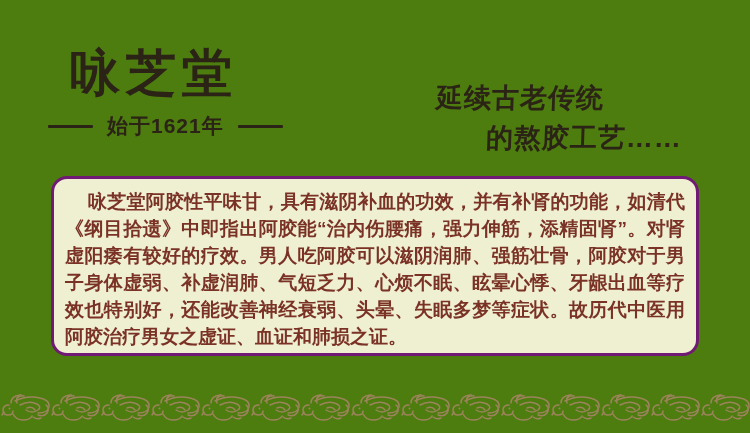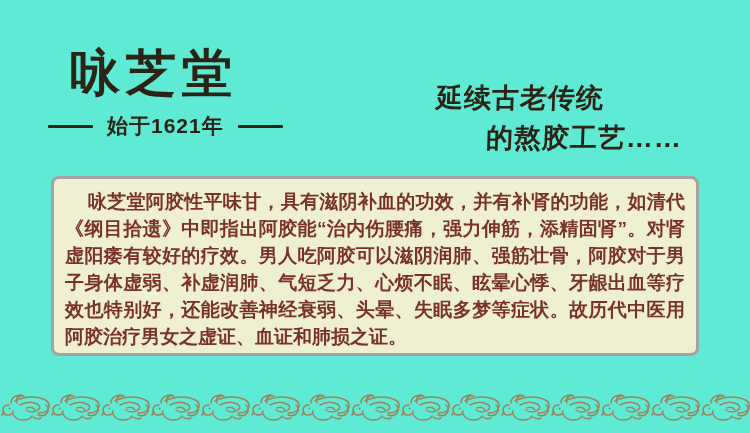--- a/index.html
+++ b/index.html
@@ -1,19 +1,19 @@
 <!DOCTYPE html>
 <html><head>
 <meta charset="utf-8">
 <style>
   html,body{margin:0;padding:0;}
   .canvas{
     position:relative;
     width:750px;height:433px;
-    background:#5eead4;
+    background:#4d7c0f;
     overflow:hidden;
     font-family:"Liberation Sans", sans-serif;
   }
   
   .brand-name{
     position:absolute;left:70px;top:46px;
     font-size:50px;font-weight:900;line-height:1.1;
     color:#2b2315;letter-spacing:6px;
   }
   .brand-since{
@@ -27,21 +27,21 @@
     position:absolute;
     font-size:27px;font-weight:900;color:#2b2315;letter-spacing:1px;
     transform:skewX(-2deg);
   }
   .tagline-1{left:436px;top:80px;}
   .tagline-2{left:486px;top:120px;}
   
   .desc-box{
     position:absolute;left:51px;top:176px;
     width:648px;height:180px;box-sizing:border-box;
-    border:3px solid #a3a3a3;border-radius:8px;
+    border:3px solid #701a75;border-radius:16px;
     background:#eef0d1;
     padding:9px 11px 0 11px;
   }
   .desc-box p{
     margin:0;
     font-size:19px;line-height:27px;
     color:#7b3226;font-weight:600;
     text-align:justify;text-indent:23px;
   }
   

